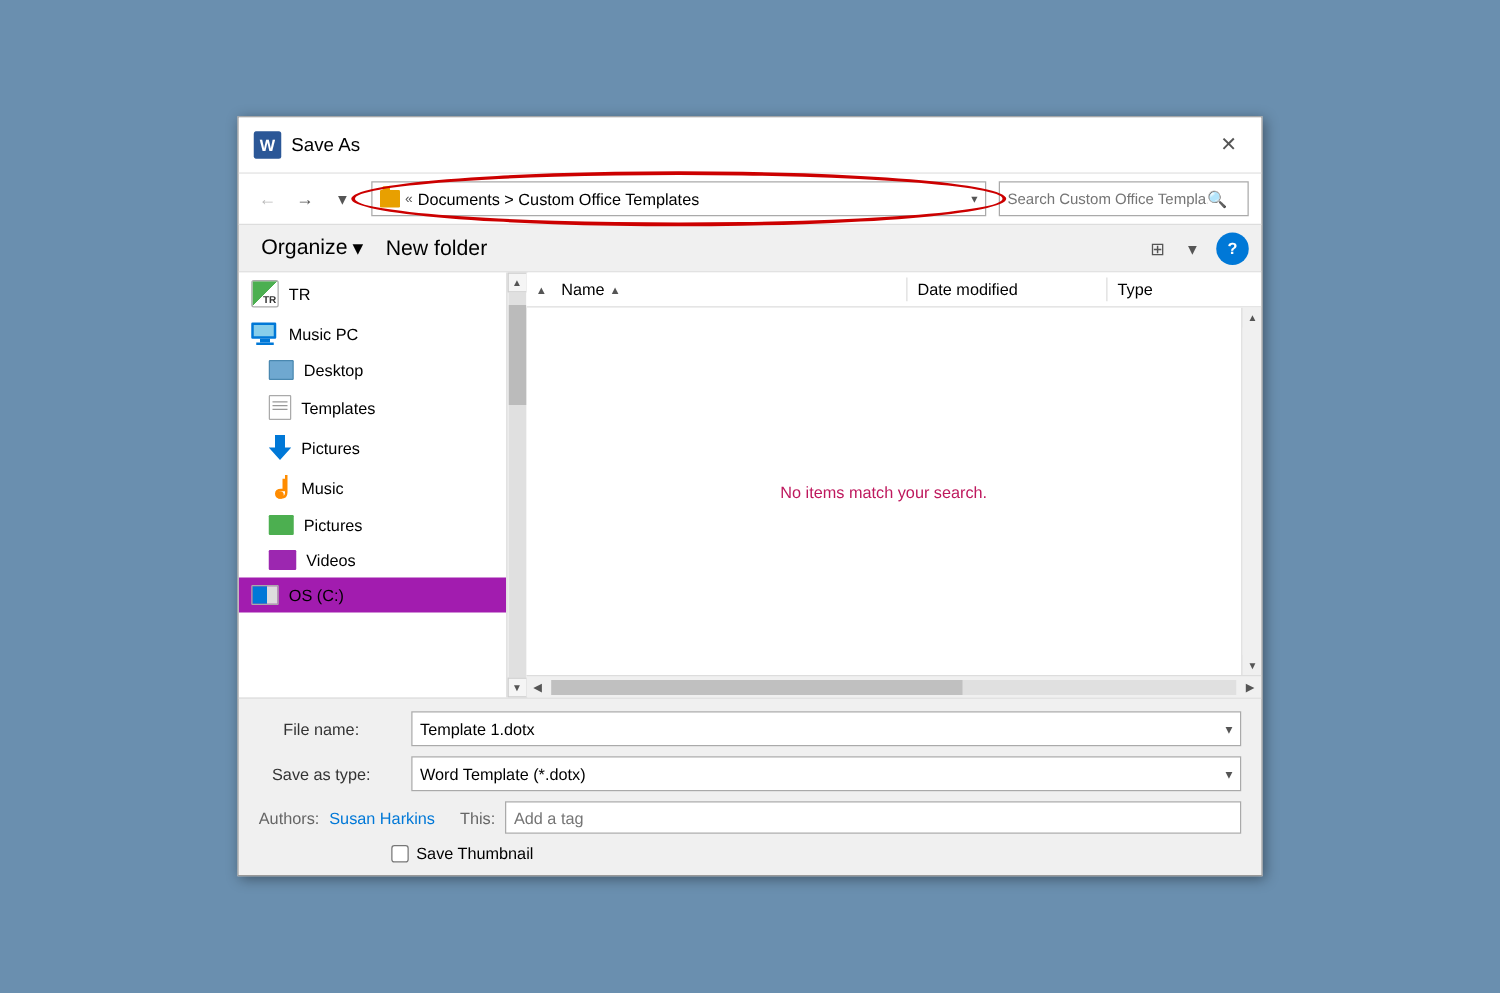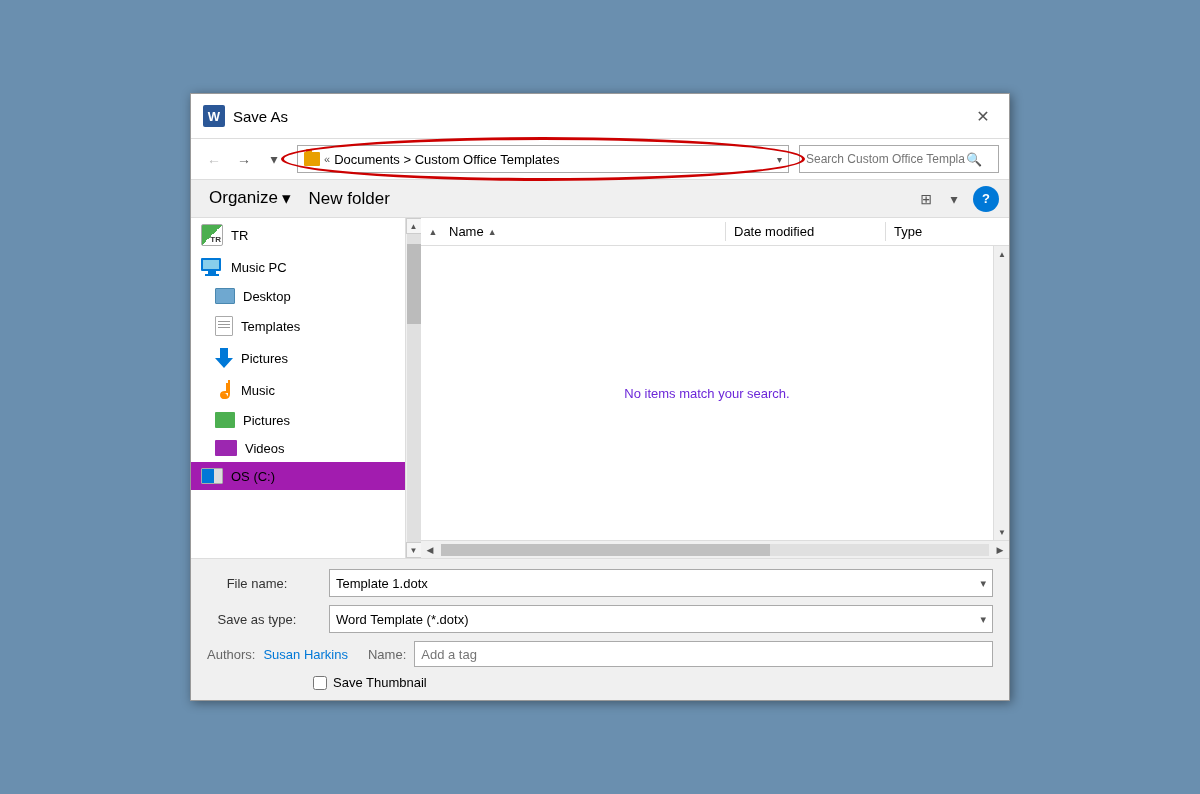--- a/index.html
+++ b/index.html
@@ -295,21 +295,21 @@
     }
     .file-content {
       flex: 1;
       display: flex;
       align-items: center;
       justify-content: center;
       color: #555;
       font-size: 13px;
     }
     .empty-message {
-      color: #6d28d9;
+      color: #be185d;
     }
 
     
     .h-scroll-area {
       height: 18px;
       background: #f0f0f0;
       border-top: 1px solid #ddd;
       display: flex;
       align-items: center;
     }
@@ -701,21 +701,21 @@
         <span class="dropdown-arrow">▾</span>
       </div>
     </div>
 
     <div class="meta-row">
       <div class="meta-group">
         <span class="meta-label">Authors:</span>
         <span class="meta-link">Susan Harkins</span>
       </div>
       <div class="meta-group" style="flex:1;">
-        <span class="meta-label">Name:</span>
+        <span class="meta-label">This:</span>
         <input class="meta-input" type="text" placeholder="Add a tag" style="">
       </div>
     </div>
 
     <div class="checkbox-row">
       <input type="checkbox" style="">
       <span class="checkbox-label">Save Thumbnail</span>
     </div>
   </div>
 </div>

